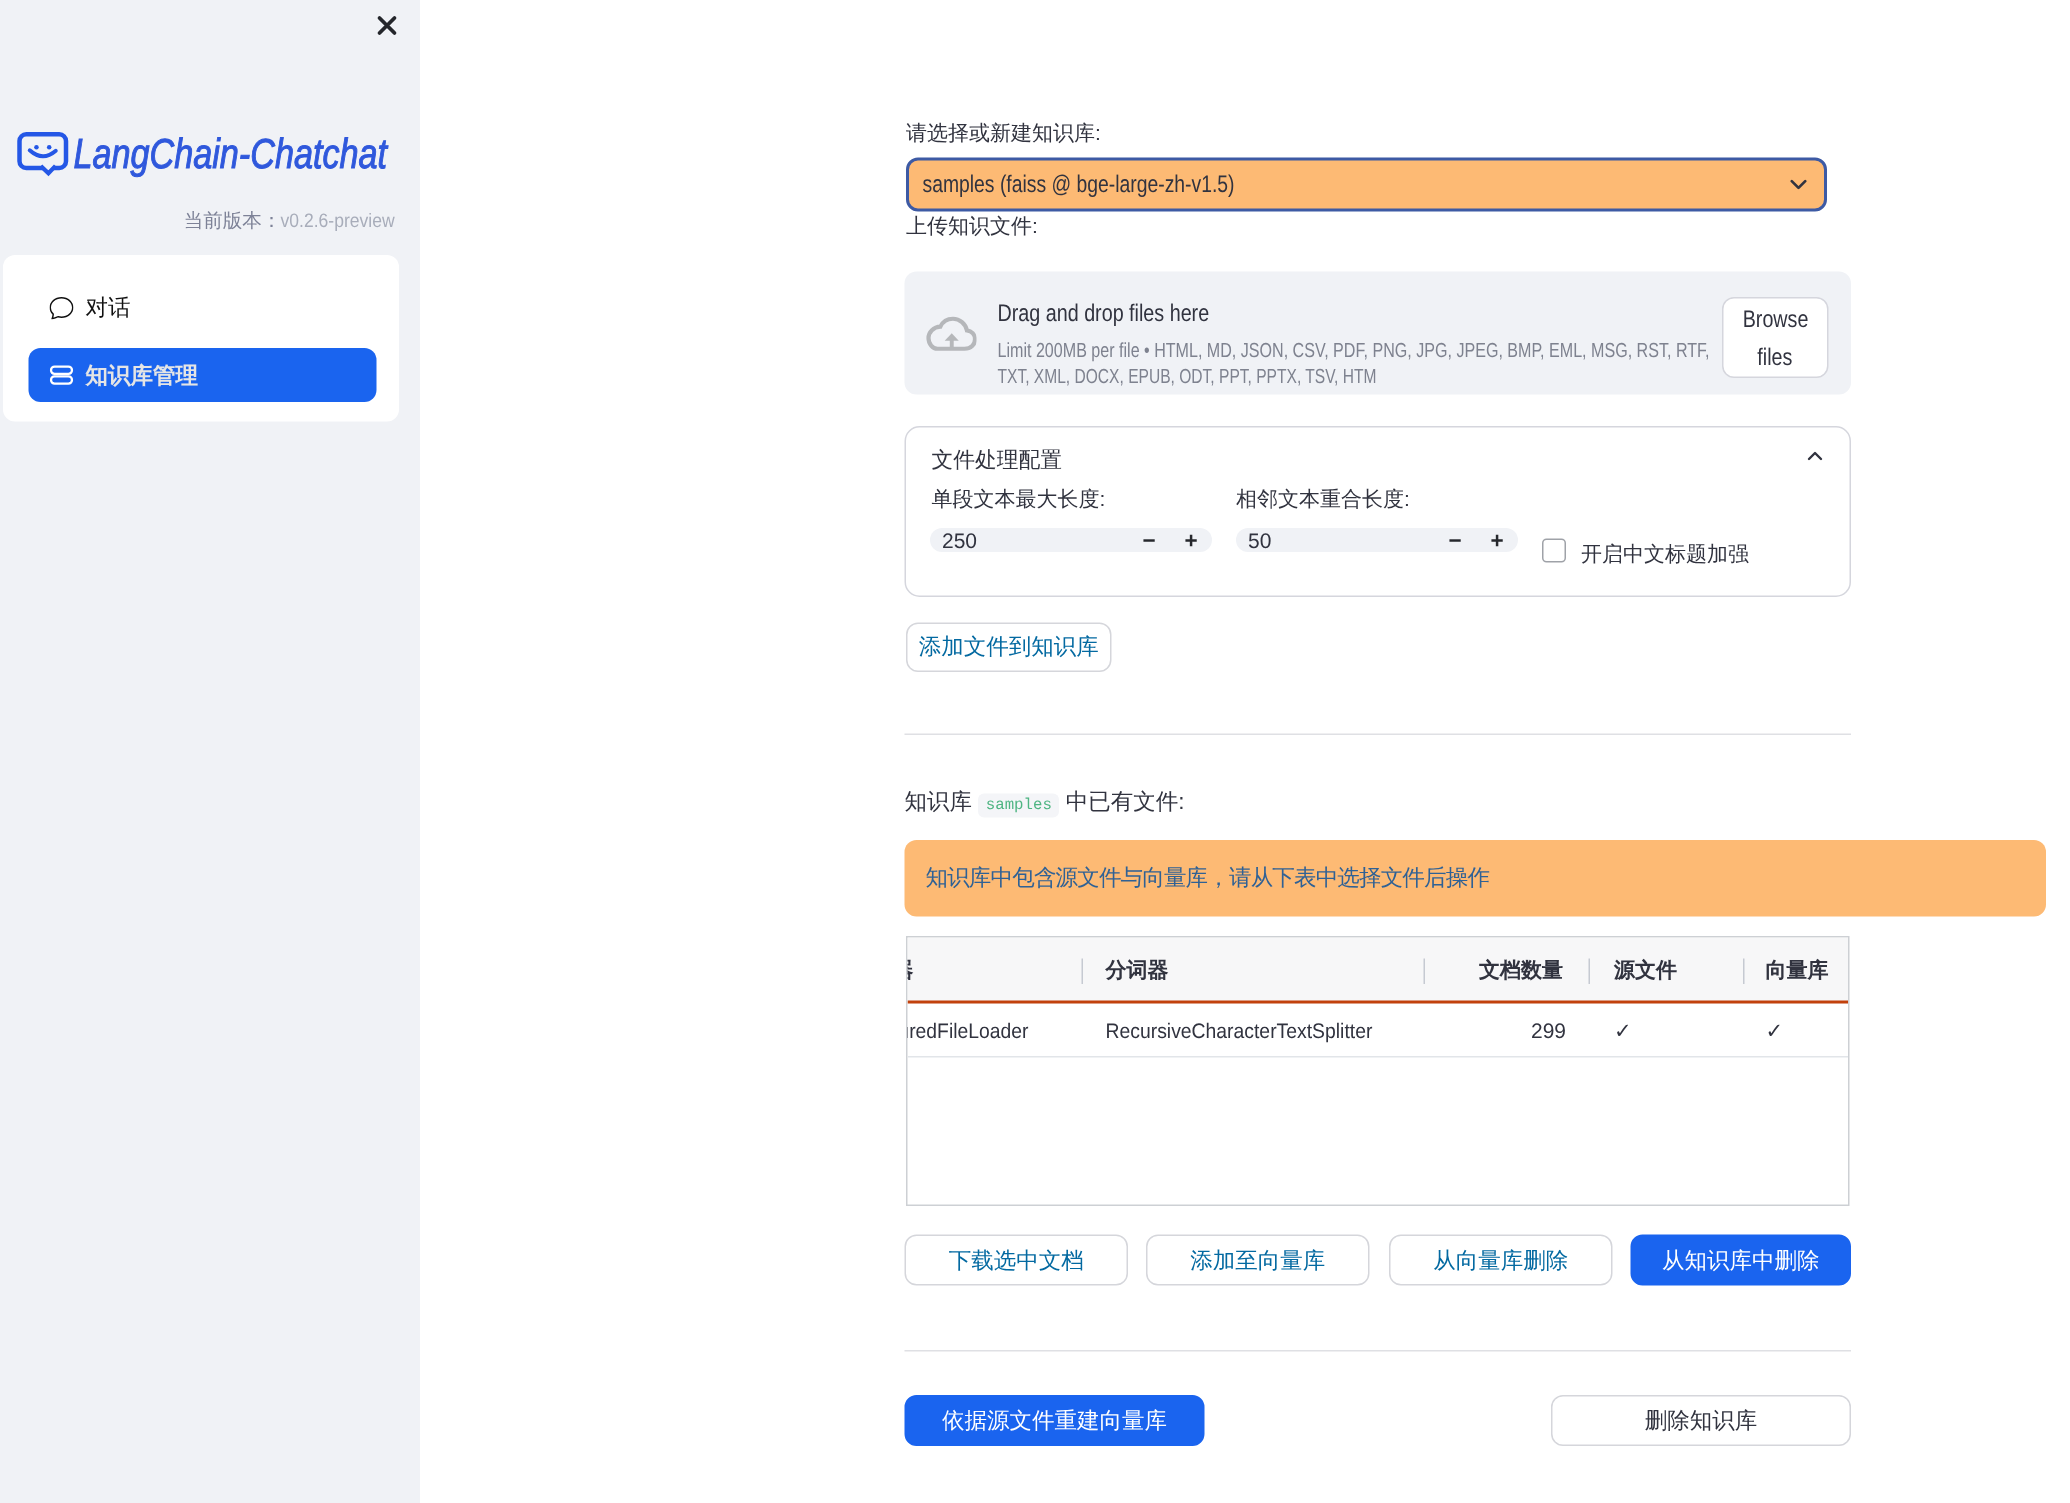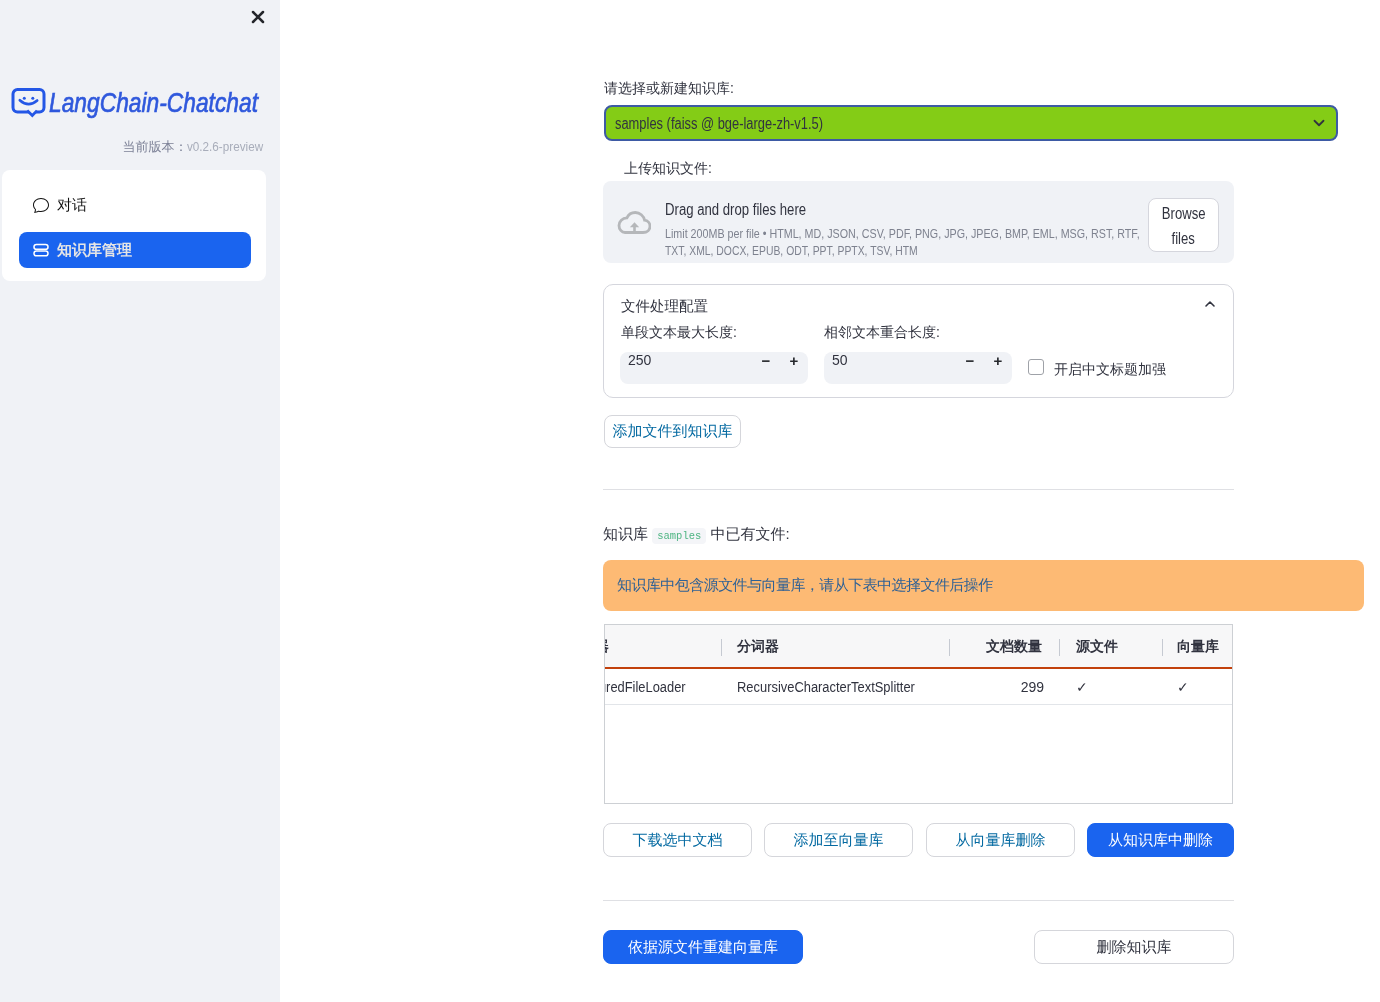--- a/index.html
+++ b/index.html
@@ -18,41 +18,41 @@
     background:#fff; border-radius:8px; }
   .mitem { position:absolute; left:17px; width:232px; height:36px; border-radius:8px;
     display:flex; align-items:center; font-size:16px; }
   .mitem svg { margin-left:14px; flex:0 0 auto; }
   .mitem span { margin-left:8px; font-size:15px; }
   #mi1 { top:17px; color:#111; }
   #mi2 { top:62px; background:#1a64ef; color:#e5e5e5; font-weight:bold; }
 
   
   .label14 { position:absolute; font-size:14px; color:#31333f; }
-  #selbox { position:absolute; left:604px; top:105px; width:734px; height:36px;
-    background:#84cc16; border:2px solid #3d5aa4; border-radius:8px;
+  #selbox { position:absolute; left:604px; top:105px; width:614px; height:36px;
+    background:#fdba74; border:2px solid #3d5aa4; border-radius:8px;
     display:flex; align-items:center; font-size:16px; }
   #selbox .txt { margin-left:9px; margin-top:1px; }
   #selbox svg { position:absolute; right:8px; top:7px; }
 
   #uploader { position:absolute; left:603px; top:181px; width:631px; height:82px;
     background:#f0f2f6; border-radius:8px; }
   #up-main { position:absolute; left:62px; top:20px; font-size:16px; color:#31333f; }
   #up-sub { position:absolute; left:62px; top:44px; width:560px; font-size:13.5px; line-height:17px; color:#7e828f; }
   #browse { position:absolute; right:15px; top:17px; width:71px; height:54px;
     background:#fff; border:1px solid #d5d6dd; border-radius:8px;
     font-size:16px; color:#31333f; text-align:center; line-height:25px; padding-top:2px; }
 
   #expander { position:absolute; left:603px; top:284px; width:631px; height:114px;
     border:1px solid #d5d6dd; border-radius:10px; background:#fff; }
   #exp-title { position:absolute; left:17px; top:12px; font-size:14.5px; }
   #exp-chev { position:absolute; right:15px; top:11px; }
   .numlab { position:absolute; top:39px; font-size:14px; }
-  .numbox { position:absolute; top:67px; width:188px; height:32px; background:#f0f2f6;
-    border-radius:8px; font-size:14px; display:flex; align-items:flex-start; }
+  .numbox { position:absolute; top:67px; width:188px; height:16px; background:#f0f2f6;
+    border-radius:8px; font-size:14px; display:flex; align-items:center; }
   .numbox .v { margin-left:8px; flex:1; }
   .numbox .stp { width:28px; text-align:center; font-weight:bold; color:#26282d; font-size:15px; }
   #chk { position:absolute; left:424px; top:74px; width:16px; height:16px;
     border:1.5px solid #9fa2a8; border-radius:3px; background:#fff; }
   #chklab { position:absolute; left:450px; top:76px; font-size:14px; }
 
   .btn { position:absolute; height:34px; border-radius:8px; background:#fff;
     border:1px solid #d5d6db; color:#31333f; font-size:15px;
     display:flex; align-items:center; justify-content:center; }
   .btn.dis { color:#0369a1; }
@@ -118,21 +118,21 @@
 </div>
 
 <div class="label14" style="left:604px; top:80px;">请选择或新建知识库:</div>
 <div id="selbox">
   <span class="txt lx" style="transform:scaleX(0.806);">samples (faiss @ bge-large-zh-v1.5)</span>
   <svg width="18" height="18" viewBox="0 0 24 24" fill="none" stroke="#31333f" stroke-width="2.4" stroke-linecap="round" stroke-linejoin="round">
       <path d="M6 9 L12 15 L18 9"></path>
     </svg>
 </div>
 
-<div class="label14" style="left:604px; top:160px;margin-left:20px;">上传知识文件:</div>
+<div class="label14" style="left:604px; top:142px;">上传知识文件:</div>
 <div id="uploader">
   <svg style="position:absolute;left:14px;top:29px;" width="34" height="25" viewBox="0 0 34 25">
     <path d="M8 22.5 L26 22.5 C30.3 22.5 33 19.7 33 16.2 C33 13 30.7 10.6 27.6 10.2 C26.7 5.8 22.9 2.5 18.3 2.5 C14.6 2.5 11.4 4.6 9.9 7.8 C5.4 8 2 11.3 2 15.4 C2 19.3 4.7 22.5 8 22.5 Z" fill="none" stroke="#b5b7ba" stroke-width="2.8"></path>
     <path d="M12.8 17.2 L17.5 12.2 L22.2 17.2 Z" fill="#b5b7ba"></path>
     <rect x="16.2" y="16.5" width="2.6" height="5" fill="#b5b7ba"></rect>
   </svg>
   <div id="up-main"><span class="lx" style="transform:scaleX(0.822);">Drag and drop files here</span></div>
   <div id="up-sub"><span class="lx" id="sub1" style="transform:scaleX(0.794);">Limit 200MB per file • HTML, MD, JSON, CSV, PDF, PNG, JPG, JPEG, BMP, EML, MSG, RST, RTF,</span><br><span class="lx" id="sub2" style="transform:scaleX(0.769);">TXT, XML, DOCX, EPUB, ODT, PPT, PPTX, TSV, HTM</span></div>
   <div id="browse"><span class="lx" style="transform:scaleX(0.82);transform-origin:50% 50%;">Browse</span><br><span class="lx" style="transform:scaleX(0.82);transform-origin:50% 50%;">files</span></div>
 </div>

